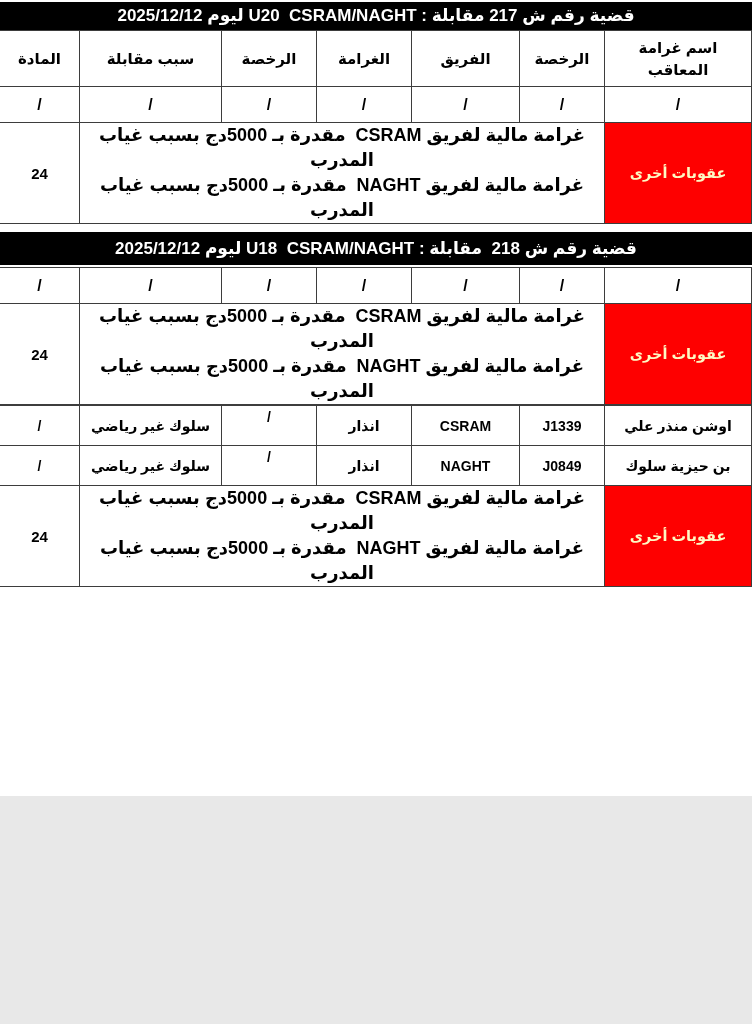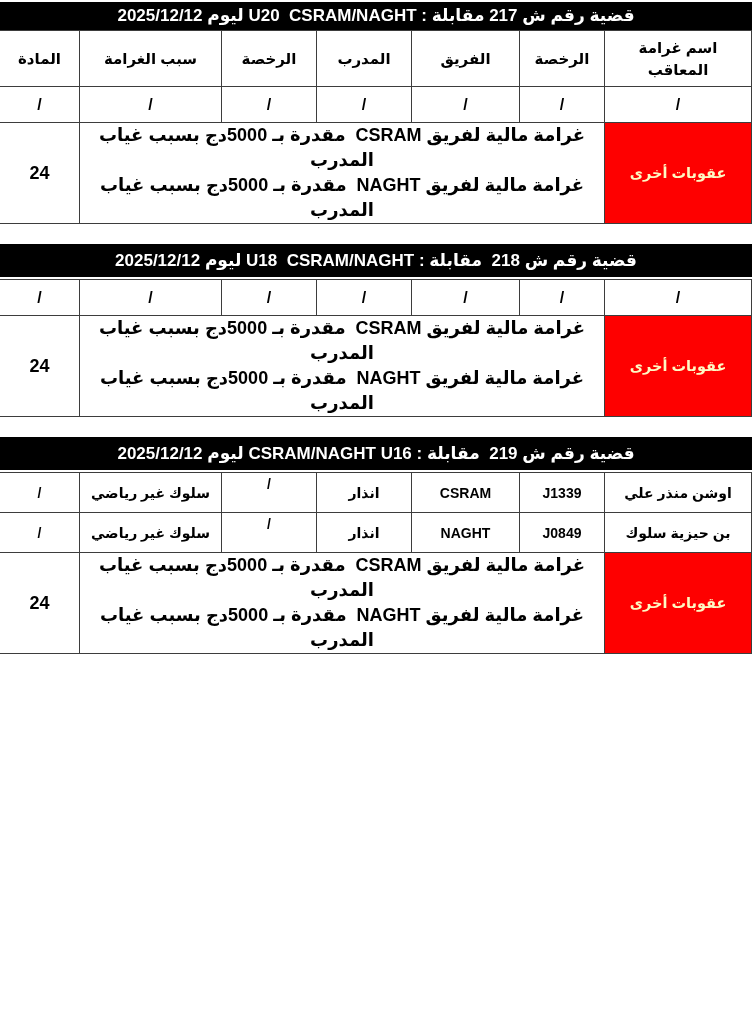--- a/index.html
+++ b/index.html
@@ -1,37 +1,37 @@
 <!DOCTYPE html>
 <html lang="ar" dir="rtl"><head>
 <meta charset="utf-8">
 <title>Document</title>
 <style>
   * { margin: 0; padding: 0; box-sizing: border-box; }
   html, body { background: #e8e8e8; }
   .page {
-    width: 752px; height: 1024px;
+    width: 752px; height: 796px;
     margin: 0 auto;
     background: #ffffff;
     direction: rtl;
     font-family: "Liberation Sans", "DejaVu Sans", sans-serif;
     font-weight: bold;
     color: #000;
     overflow: hidden;
   }
   .case-bar {
     width: 752px;
     background: #000;
     color: #fff;
     text-align: center;
     font-size: 17px;
     white-space: pre-wrap;
   }
   .bar-1 { height: 28px; line-height: 28px; margin-top: 2px; }
-  .bar-mid { height: 33px; line-height: 33px; margin-top: 20px; margin-bottom: 2px; }
+  .bar-mid { height: 33px; line-height: 33px; margin-top: 8px; margin-bottom: 2px; }
   table {
     width: 752px;
     border-collapse: collapse;
     table-layout: fixed;
   }
   td {
     border: 1px solid #3d3d3d;
     text-align: center;
     vertical-align: middle;
     font-weight: bold;
@@ -56,21 +56,21 @@
   .fine-line {
     font-size: 18px;
     line-height: 25px;
     white-space: pre-wrap;
   }
   td.red-cell {
     background: #fe0000;
     color: #fef9c3;
     font-size: 14.5px;
   }
-  td.article-cell { font-size: 18px; }
+  td.article-cell { font-size: 15px; }
 </style>
 </head>
 <body>
 
 <div class="page">
 
   <div class="case-bar bar-1" style="background-color: rgb(0, 0, 0);">قضية رقم ش 217 مقابلة : U20  CSRAM/NAGHT ليوم 2025/12/12</div>
 
   <table>
     <colgroup>
@@ -80,23 +80,23 @@
       <col class="c-sanction">
         <col class="c-fine">
         <col class="c-reason">
         <col class="c-article">
     </colgroup>
     <tbody>
       <tr class="header-row">
         <td><span class="player-header-text">اسم غرامة المعاقب</span></td>
         <td>الرخصة</td>
         <td>الفريق</td>
-        <td>المدرب</td>
+        <td>الغرامة</td>
         <td>الرخصة</td>
-        <td>سبب الغرامة</td>
+        <td>سبب مقابلة</td>
         <td>المادة</td>
       </tr>
       <tr class="slash-row">
         <td>/</td>
         <td>/</td>
         <td>/</td>
         <td>/</td>
         <td>/</td>
         <td>/</td>
         <td>/</td>
@@ -138,21 +138,20 @@
         <td class="red-cell" style="background-color: rgb(254, 0, 0);">عقوبات أخرى</td>
         <td colspan="5">
           <div class="fine-line">غرامة مالية لفريق CSRAM  مقدرة بـ 5000دج بسبب غياب المدرب</div>
           <div class="fine-line">غرامة مالية لفريق NAGHT  مقدرة بـ 5000دج بسبب غياب المدرب</div>
         </td>
         <td class="article-cell">24</td>
       </tr>
     </tbody>
   </table>
 
-  <div class="case-bar bar-mid" style="background-color: rgb(0, 0, 0);">قضية رقم ش 219  مقابلة : CSRAM/NAGHT U16 ليوم 2025/12/12</div>
 
   <table>
     <colgroup>
       <col class="c-player">
         <col class="c-license">
         <col class="c-team">
       <col class="c-sanction">
         <col class="c-fine">
         <col class="c-reason">
         <col class="c-article">

